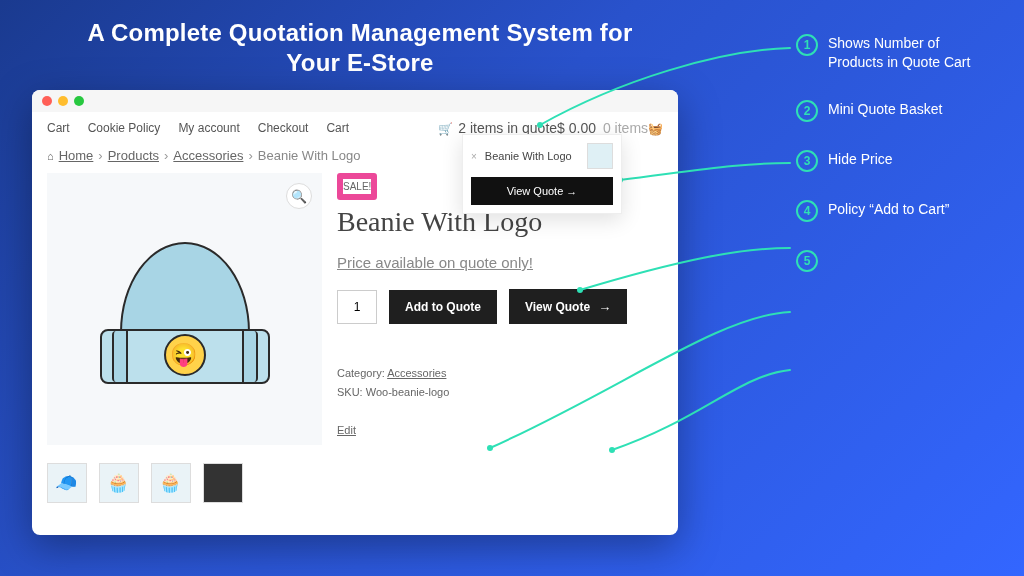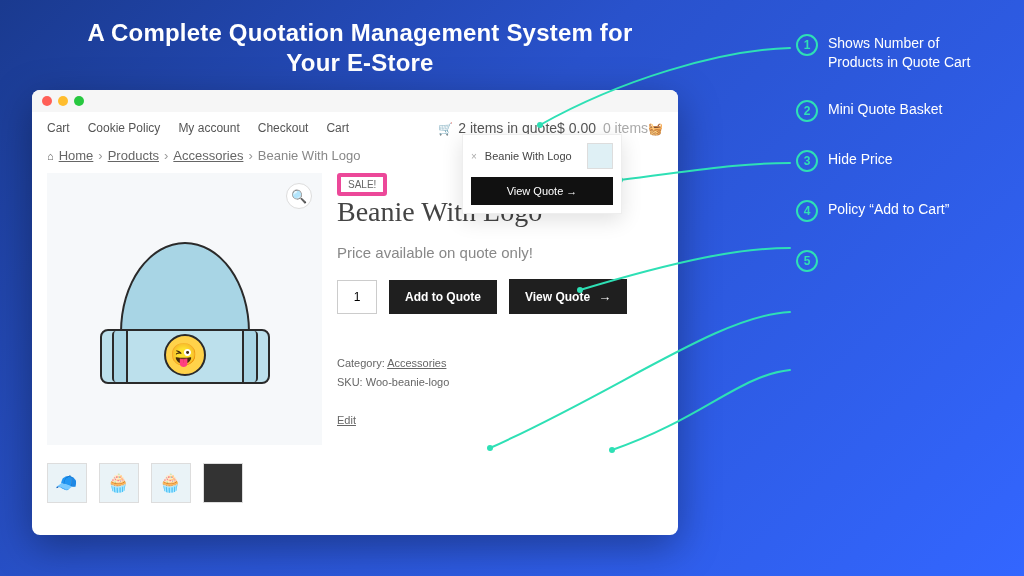--- a/index.html
+++ b/index.html
@@ -184,37 +184,39 @@
     border: 1px solid #ddd;
     cursor: pointer;
     display: flex; align-items: center; justify-content: center;
     font-size: 18px;
   }
   .thumb.dark { background: #333; color: #fff; font-size: 10px; }
 
   .details { flex: 1; }
   .sale-badge {
     display: inline-block;
-    border: 4px solid #ec4899;
+    border: 6px solid #ec4899;
     color: #666;
     font-size: 10px;
-    padding: 2px 7px;
+    padding: 2px 0;
     border-radius: 3px;
+    margin-bottom: 6px;
   }
   .prod-title {
     font-family: Georgia, "Times New Roman", serif;
     font-size: 28px;
     color: #444;
     font-weight: 400;
     margin-bottom: 16px;
   }
   .price-msg {
     color: #888;
     font-size: 15px;
     margin-bottom: 18px;
+    text-decoration: underline;
   }
   .desc {
     color: #444; font-size: 11px; margin-bottom: 28px;
   }
   .buy-row { display: flex; gap: 12px; align-items: center; margin-bottom: 40px; }
   .qty {
     width: 40px; height: 34px;
     border: 1px solid #ccc;
     text-align: center;
     font-size: 12px;

